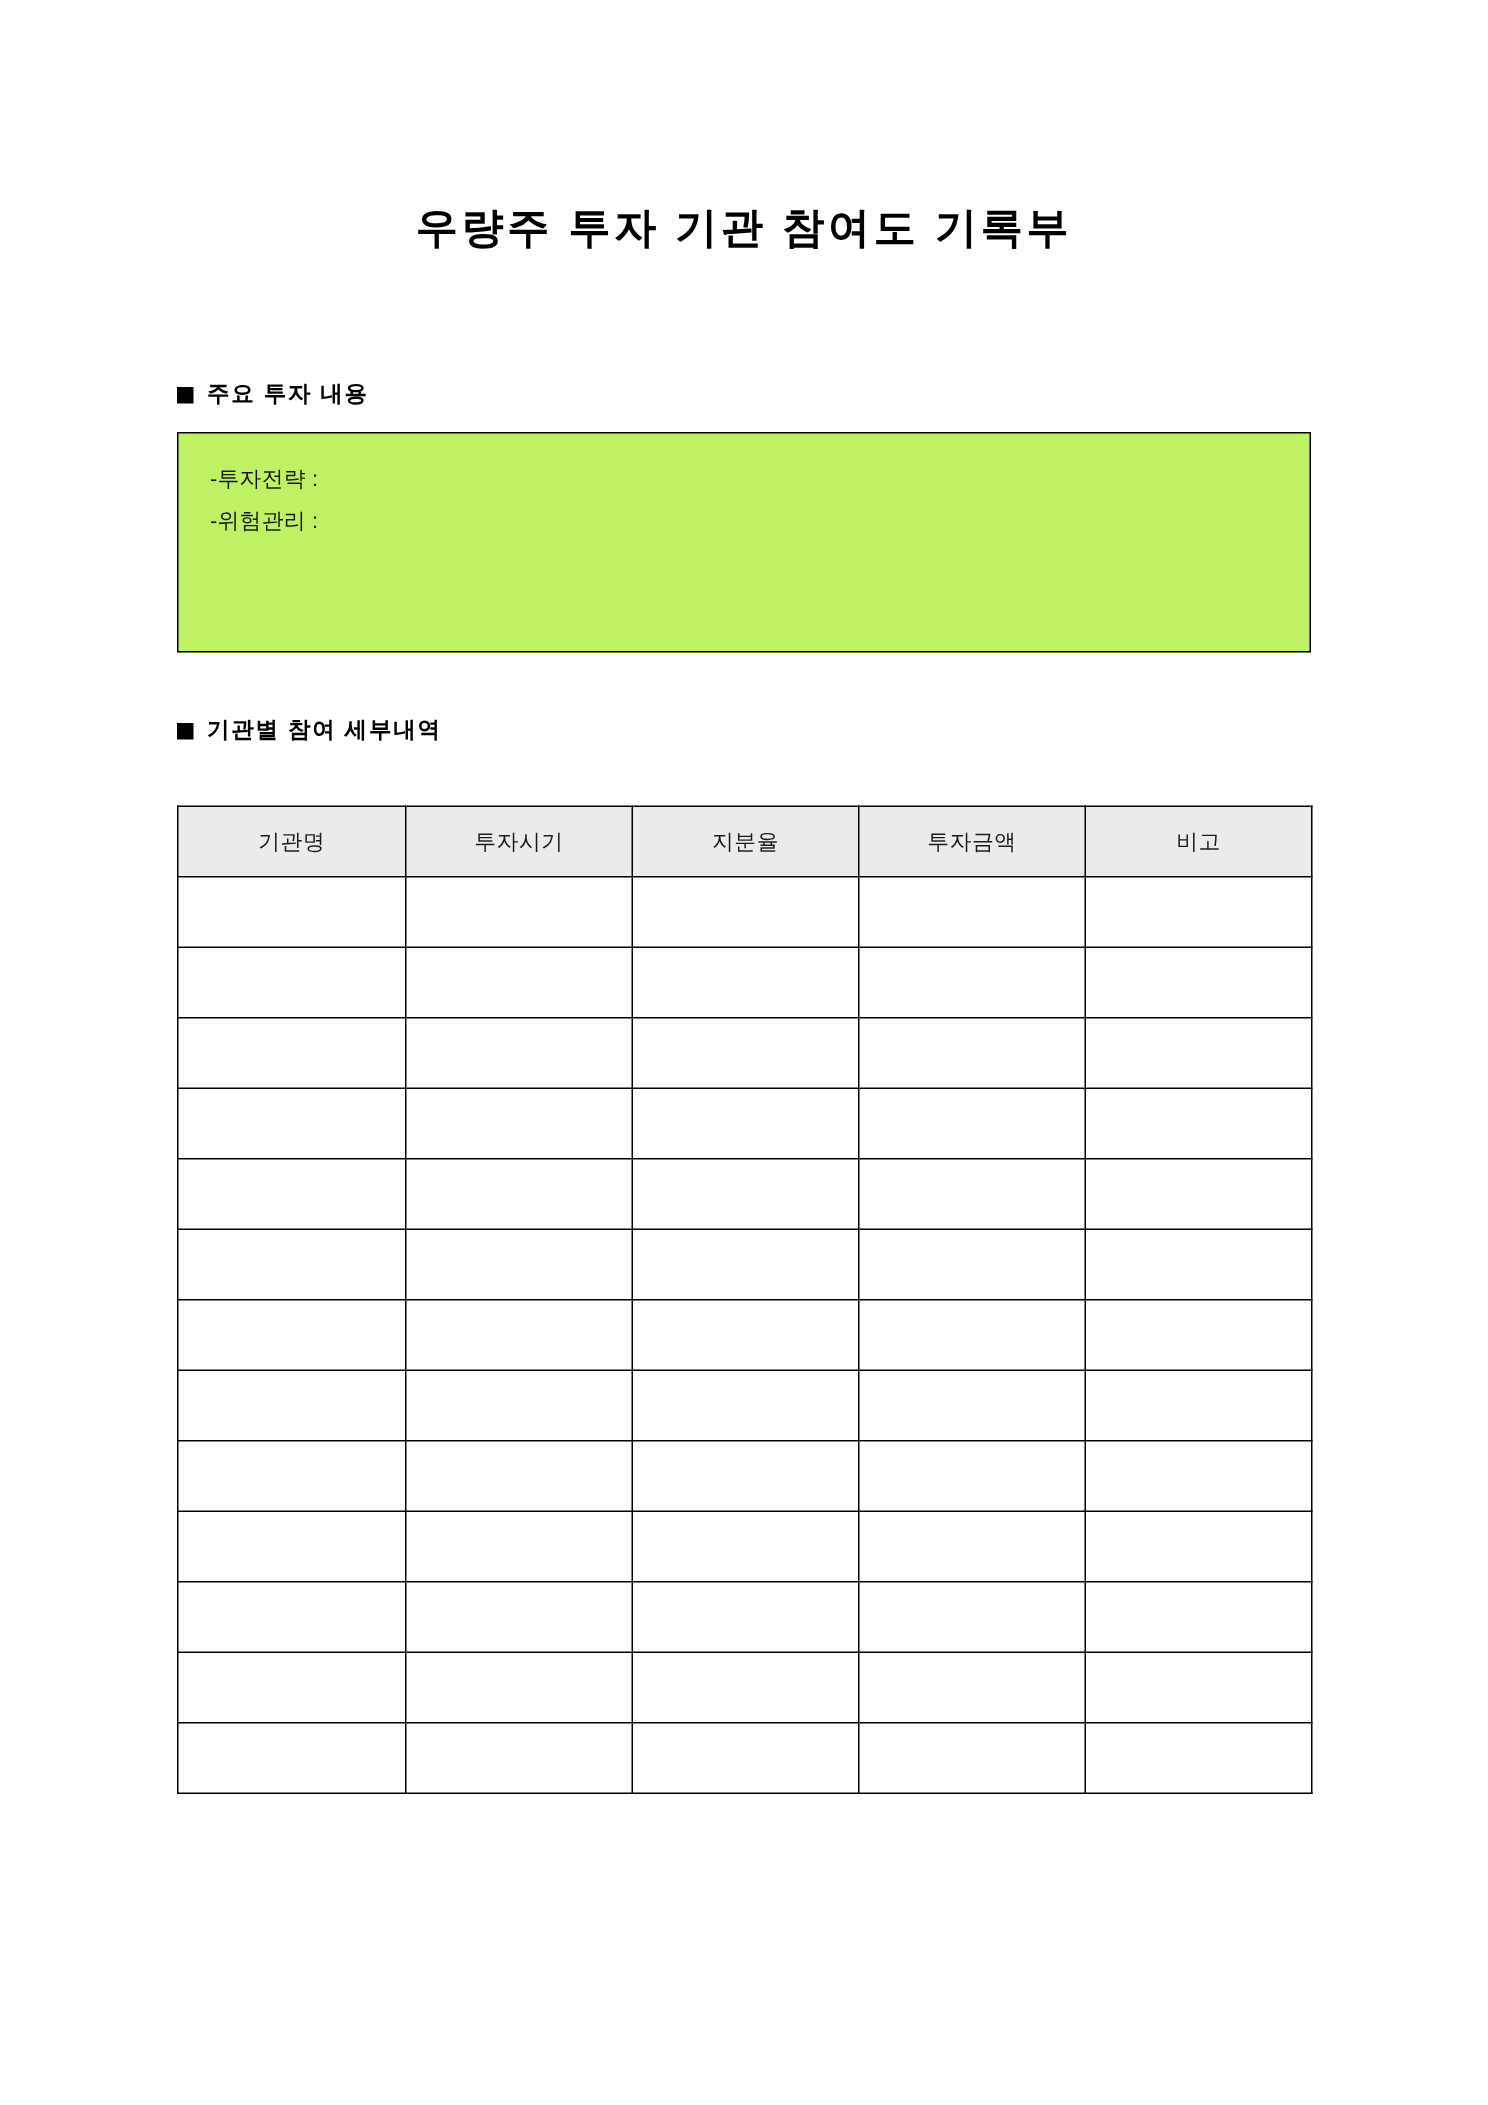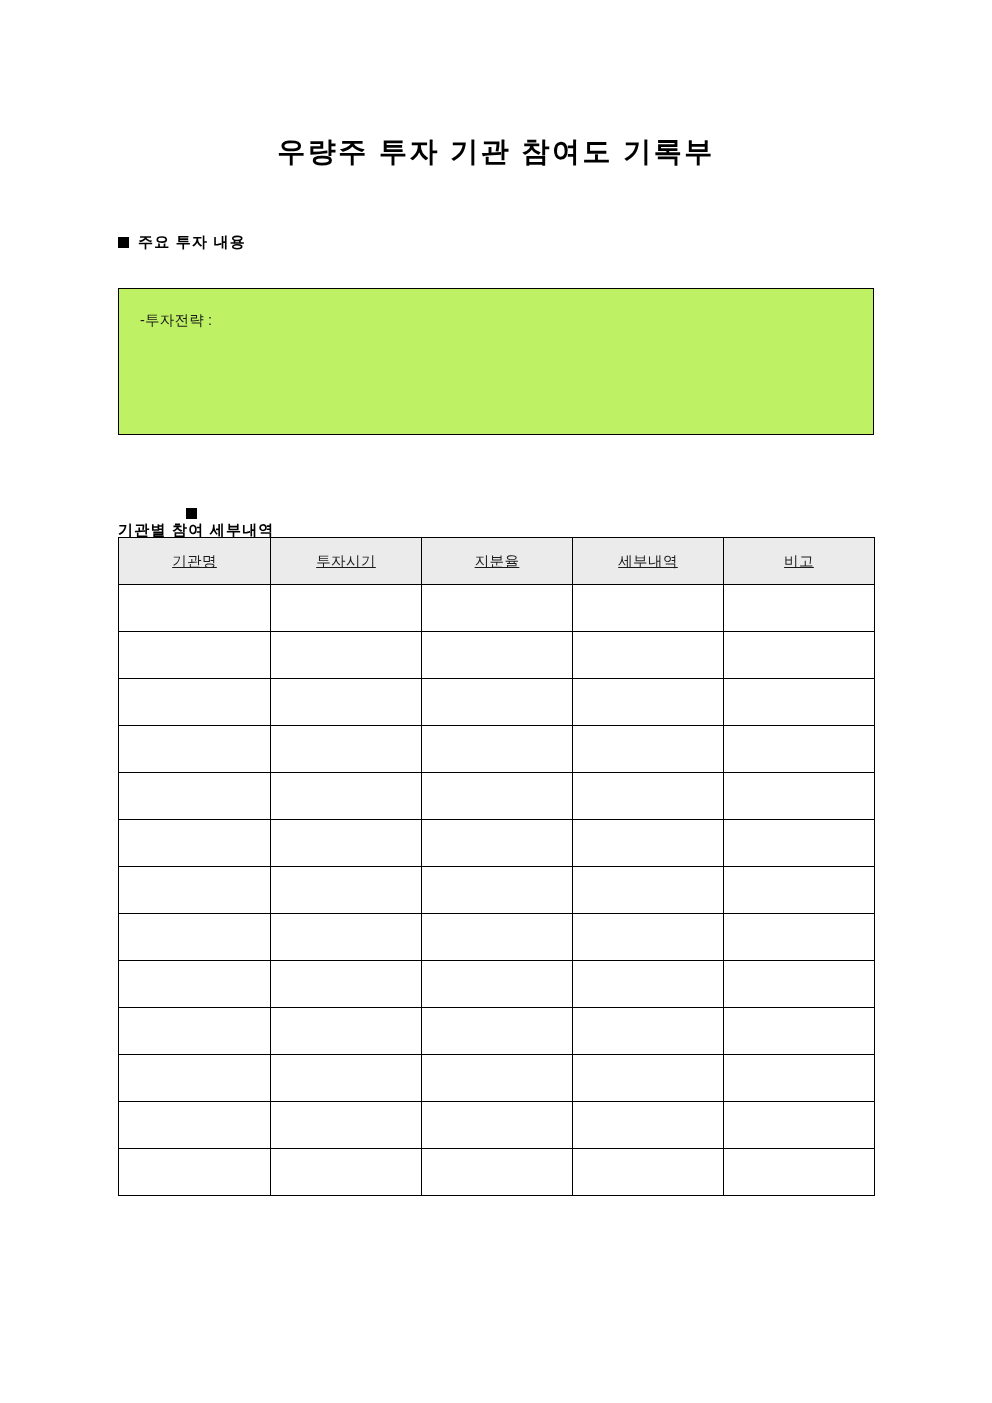--- a/index.html
+++ b/index.html
@@ -52,22 +52,22 @@
     align-items: center;
   }
   .section-heading .bullet-square {
     display: inline-block;
     width: 11px;
     height: 11px;
     background: #000000;
     margin-right: 9px;
     flex: 0 0 auto;
   }
-  #heading-main-content { top: 231px; }
-  #heading-detail-table { top: 508px; flex-direction: column; }
+  #heading-main-content { top: 252px; }
+  #heading-detail-table { top: 476px; }
 
   
   .notes-box {
     position: absolute;
     left: 118px;
     top: 288px;
     width: 756px;
     height: 147px;
     border: 1px solid #000000;
     box-sizing: border-box;
@@ -103,21 +103,20 @@
   }
   .detail-table thead th {
     height: 47px;
     background: #ebebeb;
     font-size: 14.5px;
     font-weight: normal;
     letter-spacing: 0.4px;
     text-align: center;
     vertical-align: middle;
     color: #1a1a1a;
-    text-decoration: underline;
   }
   .detail-table tbody td {
     height: 47px;
     background: #ffffff;
     vertical-align: middle;
     text-align: center;
     font-size: 14px;
     color: #1a1a1a;
   }
   .col-0 { width: 152px; }
@@ -134,20 +133,21 @@
   <div class="doc-title">우량주 투자 기관 참여도 기록부</div>
 
   <div class="section-heading" id="heading-main-content">
     <span class="bullet-square"></span>
     <span>주요 투자 내용</span>
   </div>
 
   <div class="notes-box">
     <div class="notes-box-inner">
       <div class="notes-line">-투자전략 :</div>
+      <div class="notes-line">-위험관리 :</div>
     </div>
   </div>
 
   <div class="section-heading" id="heading-detail-table">
     <span class="bullet-square"></span>
     <span>기관별 참여 세부내역</span>
   </div>
 
   <table class="detail-table">
     <colgroup>
@@ -155,21 +155,21 @@
         <col class="col-1">
         <col class="col-2">
         <col class="col-3">
         <col class="col-4">
     </colgroup>
     <thead>
       <tr>
         <th>기관명</th>
         <th>투자시기</th>
         <th>지분율</th>
-        <th>세부내역</th>
+        <th>투자금액</th>
         <th>비고</th>
       </tr>
     </thead>
     <tbody id="detail-table-body">
         <tr>
           <td></td>
           <td></td>
           <td></td>
           <td></td>
           <td></td>

